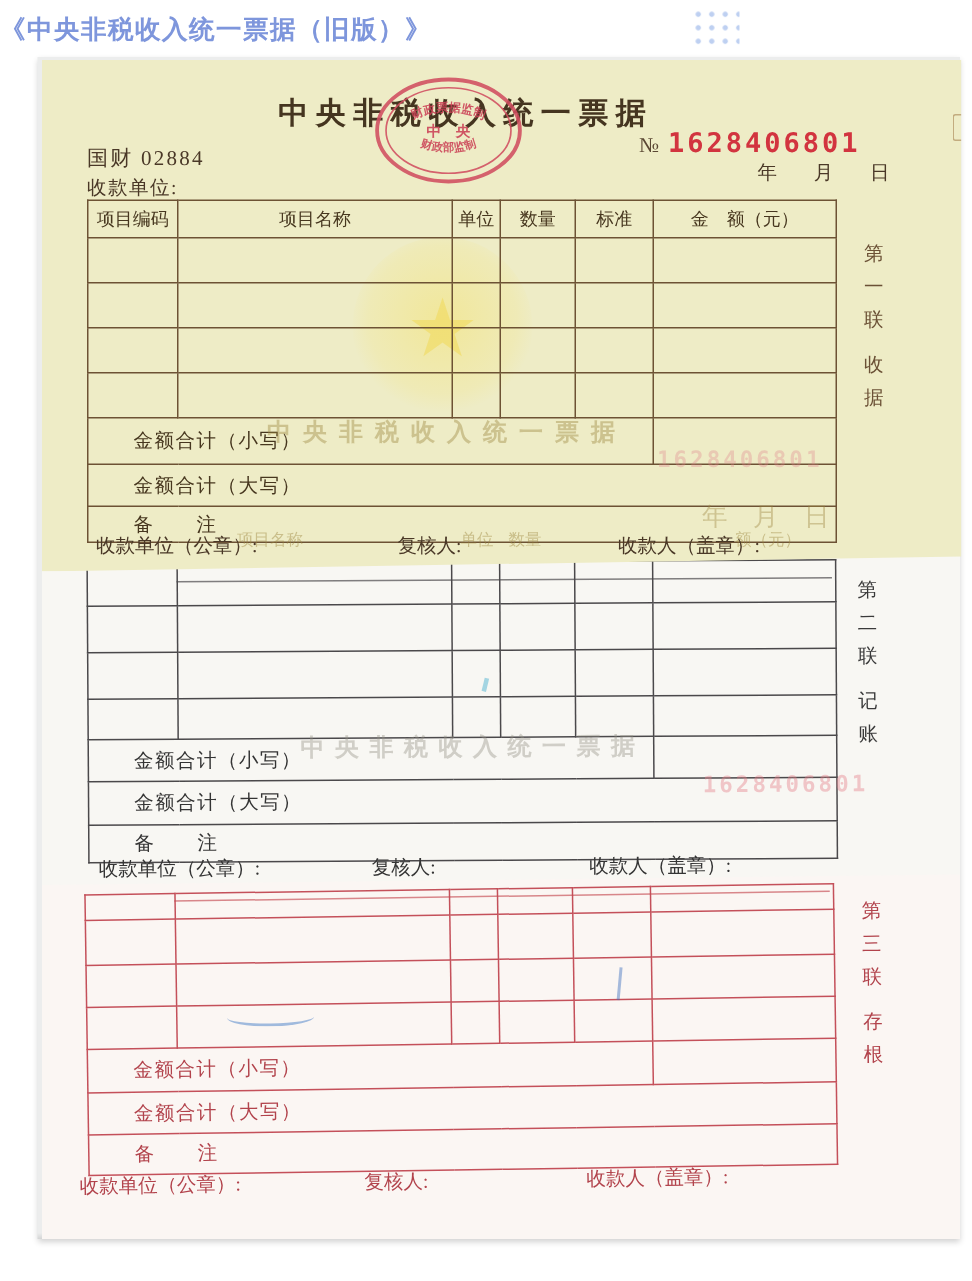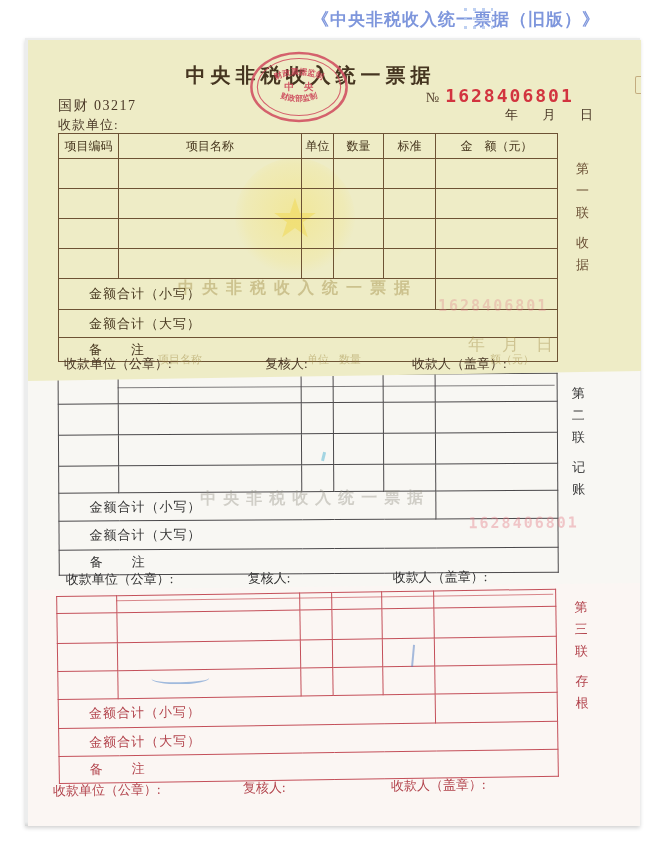--- a/index.html
+++ b/index.html
@@ -1,19 +1,19 @@
 <!DOCTYPE html>
 <html><head>
 <meta charset="utf-8">
 <style>
   html,body{margin:0;padding:0;background:#ffffff;}
   #screen{position:relative;width:648px;height:854px;background:#ffffff;overflow:hidden;
           font-family:"Liberation Serif","DejaVu Serif",serif;}
   
-  .page-title{position:absolute;top:8px;left:0;width:600px;text-align:right;
+  .page-title{position:absolute;top:8px;left:0;width:600px;text-align:left;
 
     font-family:"Liberation Sans","DejaVu Sans",sans-serif;font-weight:bold;
     font-size:17px;letter-spacing:1px;color:#7e96dc;}
   .title-dots{position:absolute;left:459px;top:3px;width:34px;height:30px;opacity:.85;
     background-image:radial-gradient(#b3c8ef 1.5px,rgba(179,200,239,0) 2px);
     background-size:9px 9px;background-position:2px 2px;}
   
   #photo{position:absolute;left:25px;top:38px;width:615px;height:788px;background:#eceded;
          box-shadow:0 2px 4px rgba(0,0,0,.18);}
   .sheet{position:absolute;overflow:hidden;}
@@ -269,21 +269,21 @@
         </defs>
         <text font-size="9.5" fill="#cb4156" font-weight="bold">
           <textPath href="#arcT" xlink:href="#arcT" startOffset="50%" text-anchor="middle">财政票据监制</textPath>
         </text>
         <text x="60" y="49" text-anchor="middle" font-size="11.5" fill="#cb4156" font-weight="bold">中　央</text>
         <text font-size="9" fill="#cb4156" font-weight="bold">
           <textPath href="#arcB" xlink:href="#arcB" startOffset="50%" text-anchor="middle">财政部监制</textPath>
         </text>
       </svg>
 
-      <div class="s1-code">国财 03217</div>
+      <div class="s1-code">国财 02884</div>
       <div class="s1-serial">
         <span>№</span><span class="digits">1628406801</span>
       </div>
       <div class="s1-date">
         <span>年</span>
         <span>月</span>
         <span>日</span>
       </div>
       <div class="s1-payer">收款单位:</div>
 

